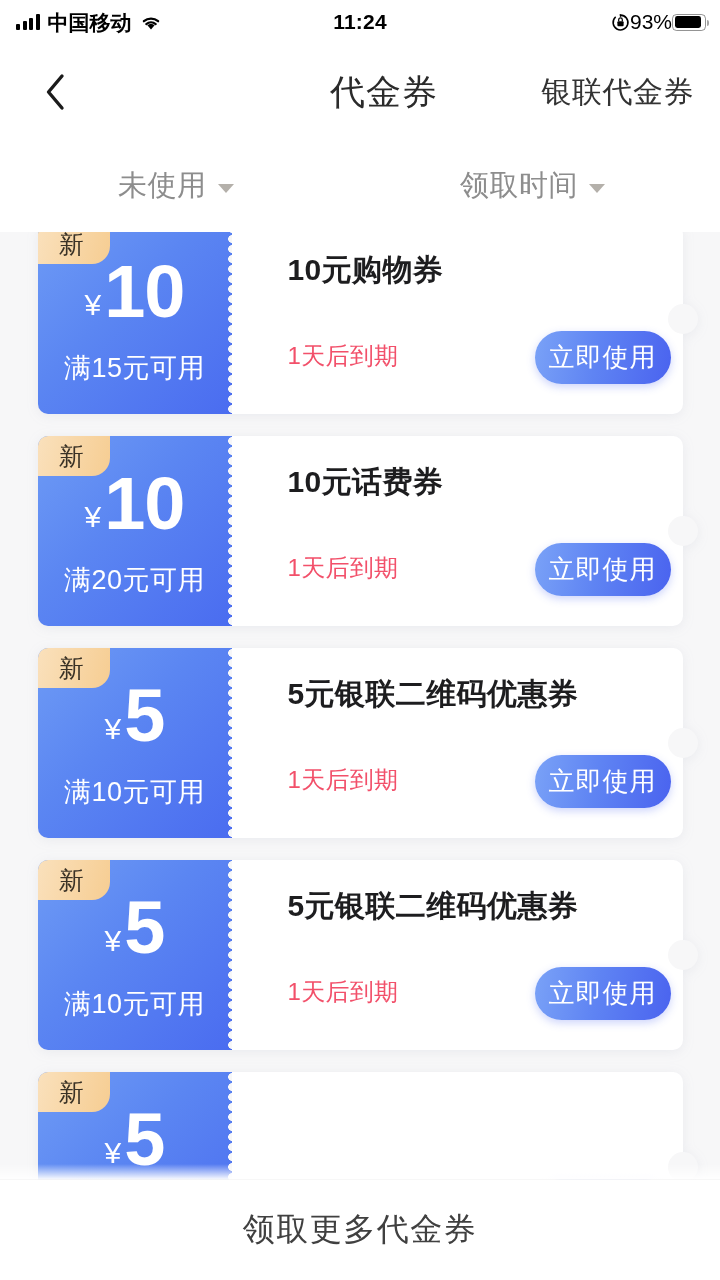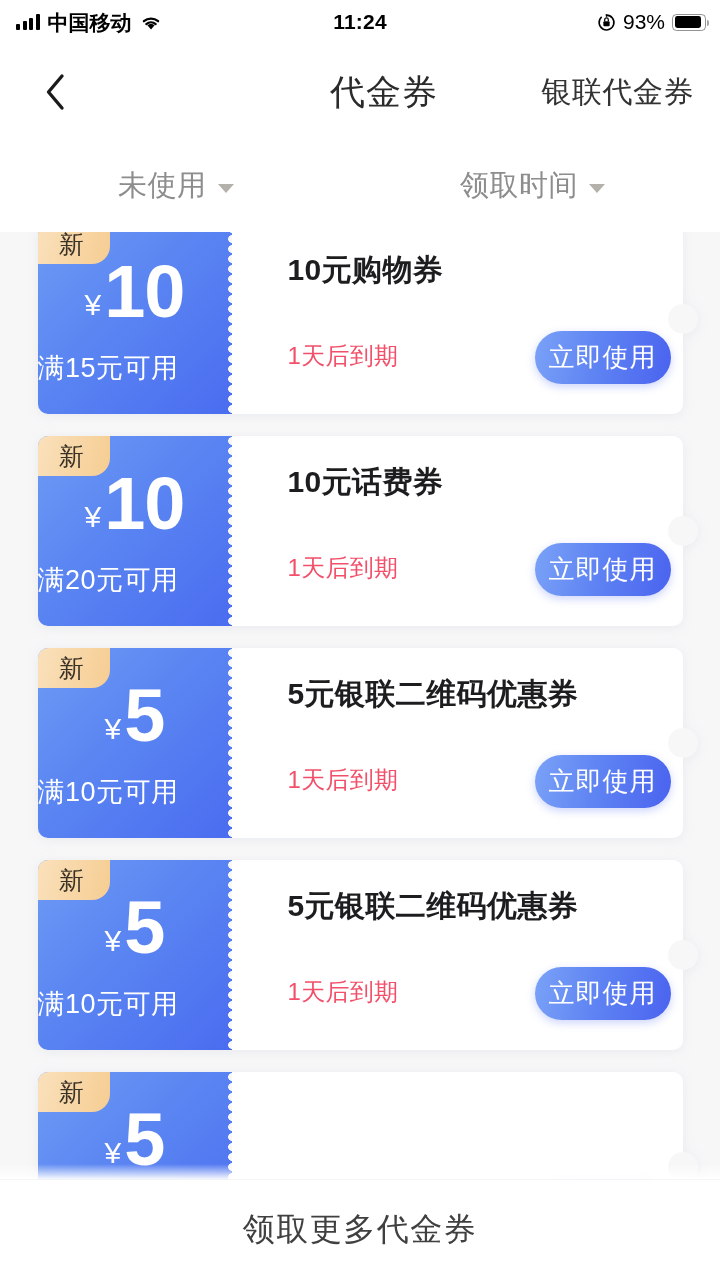--- a/index.html
+++ b/index.html
@@ -71,21 +71,21 @@
     font-size: 21px;
     font-weight: 700;
     color: #000;
     letter-spacing: 0.2px;
   }
   .sb-right {
     position: absolute;
     right: 14px;
     display: flex;
     align-items: center;
-    gap: 7px;
+    gap: 0;
   }
   .rot-lock { width: 19px; height: 19px; display:block; }
   .battery-pct {
     font-size: 21px;
     font-weight: 500;
     color: #000;
   }
   .battery {
     position: relative;
     width: 34px;
@@ -265,20 +265,21 @@
   .cp-value {
     font-size: 74px;
     font-weight: 700;
     letter-spacing: -1px;
     line-height: 0.92;
   }
   .cp-cond {
     position: absolute;
     left: 0; right: 0;
     bottom: 28px;
+    text-align: center;
     font-size: 27px;
     font-weight: 400;
     letter-spacing: 0.5px;
   }
   .cp-badge {
     position: absolute;
     left: -2px;
     top: 0;
     min-width: 52px;
     height: 40px;

